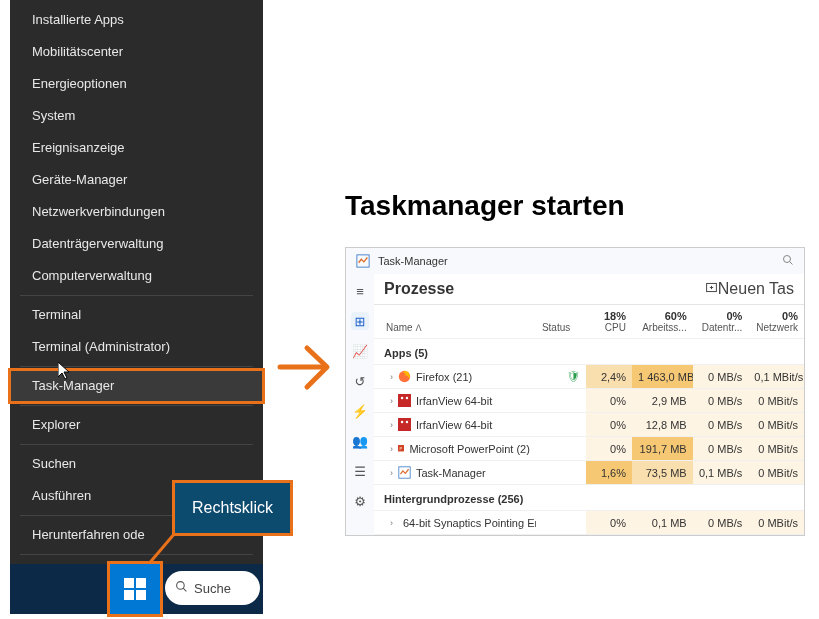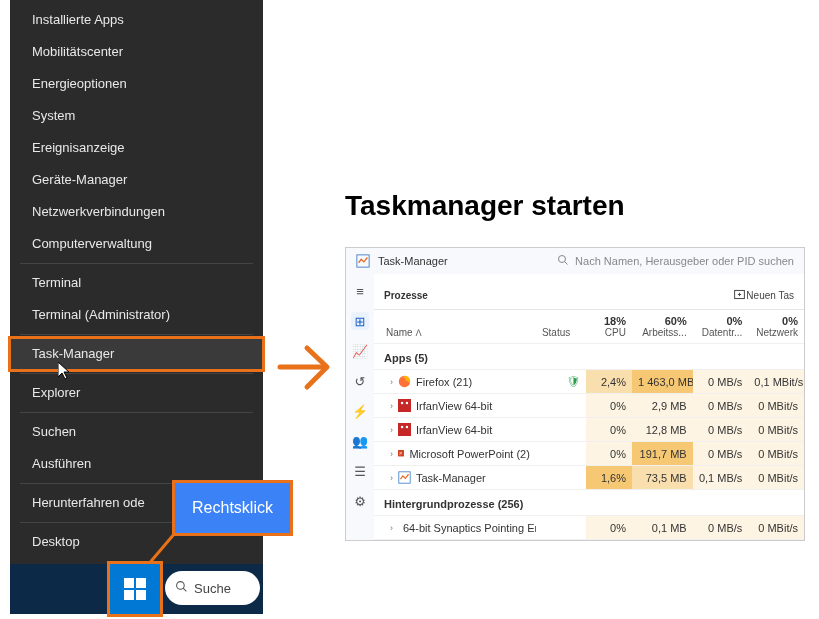--- a/index.html
+++ b/index.html
@@ -75,21 +75,21 @@
     padding:11px 10px;
     font-size:13px; color:#444;
     gap:6px;
   }
 
   
   .rc-label {
     position:absolute;
     left:175px; top:483px;
     width:115px; height:50px;
-    background:#3b82f6;
+    background:#0c4a6e;
     outline:3px solid #e8711a;
     color:#fff; font-size:16px;
     display:flex; align-items:center; justify-content:center;
   }
   .rc-connector {
     position:absolute;
     left:145px; top:533px;
     width:35px; height:33px;
     pointer-events:none;
   }
@@ -143,23 +143,22 @@
     gap:12px;
     padding:8px 0;
     color:#555;
   }
   .tm-sidebar .side-ic { width:18px; height:18px; display:flex; align-items:center; justify-content:center; font-size:13px; }
   .tm-sidebar .side-ic.active { background:#eaf2fb; border-radius:4px; color:#1a5fc9; }
   .tm-main { flex:1; background:#fff; }
   .tm-tabbar {
     display:flex; align-items:center;
     padding:6px 10px;
-    font-size:10px;
+    font-size:16px;
     border-bottom:1px solid #e5e5e5;
-    margin-top:8px;
   }
   .tm-tabbar .tab-title { font-weight:600; }
   .tm-newtask { margin-left:auto; display:flex; align-items:center; color:#444; }
 
   .tm-table { width:100%; border-collapse:collapse; table-layout:fixed; }
   .tm-table th, .tm-table td {
     padding:5px 6px;
     text-align:right;
     border-bottom:1px solid #f0f0f0;
     white-space:nowrap;
@@ -188,20 +187,21 @@
 <body>
 
 <div class="ctx-menu">
   <div class="ctx-item">Installierte Apps</div>
   <div class="ctx-item">Mobilitätscenter</div>
   <div class="ctx-item">Energieoptionen</div>
   <div class="ctx-item">System</div>
   <div class="ctx-item">Ereignisanzeige</div>
   <div class="ctx-item">Geräte-Manager</div>
   <div class="ctx-item">Netzwerkverbindungen</div>
+  <div class="ctx-item">Datenträgerverwaltung</div>
   <div class="ctx-item">Computerverwaltung</div>
   <div class="ctx-sep"></div>
   <div class="ctx-item">Terminal</div>
   <div class="ctx-item">Terminal (Administrator)</div>
   <div class="ctx-sep"></div>
   <div class="ctx-item ctx-hl">Task-Manager</div>
   <div class="ctx-sep"></div>
   <div class="ctx-item">Explorer</div>
   <div class="ctx-sep"></div>
   <div class="ctx-item">Suchen</div>
@@ -260,21 +260,20 @@
         </svg>
     </span>
     <span>Task-Manager</span>
     <div class="tm-search">
       <span>
         <svg width="12" height="12" viewBox="0 0 24 24" fill="none" stroke="#888" stroke-width="2">
             <circle cx="10" cy="10" r="7"></circle>
             <line x1="15" y1="15" x2="21" y2="21"></line>
           </svg>
       </span>
-      <span>Nach Namen, Herausgeber oder PID suchen</span>
     </div>
   </div>
 
   <div class="tm-body">
     <div class="tm-sidebar">
       <span class="side-ic">≡</span>
       <span class="side-ic active">⊞</span>
       <span class="side-ic">📈</span>
       <span class="side-ic">↺</span>
       <span class="side-ic">⚡</span>

